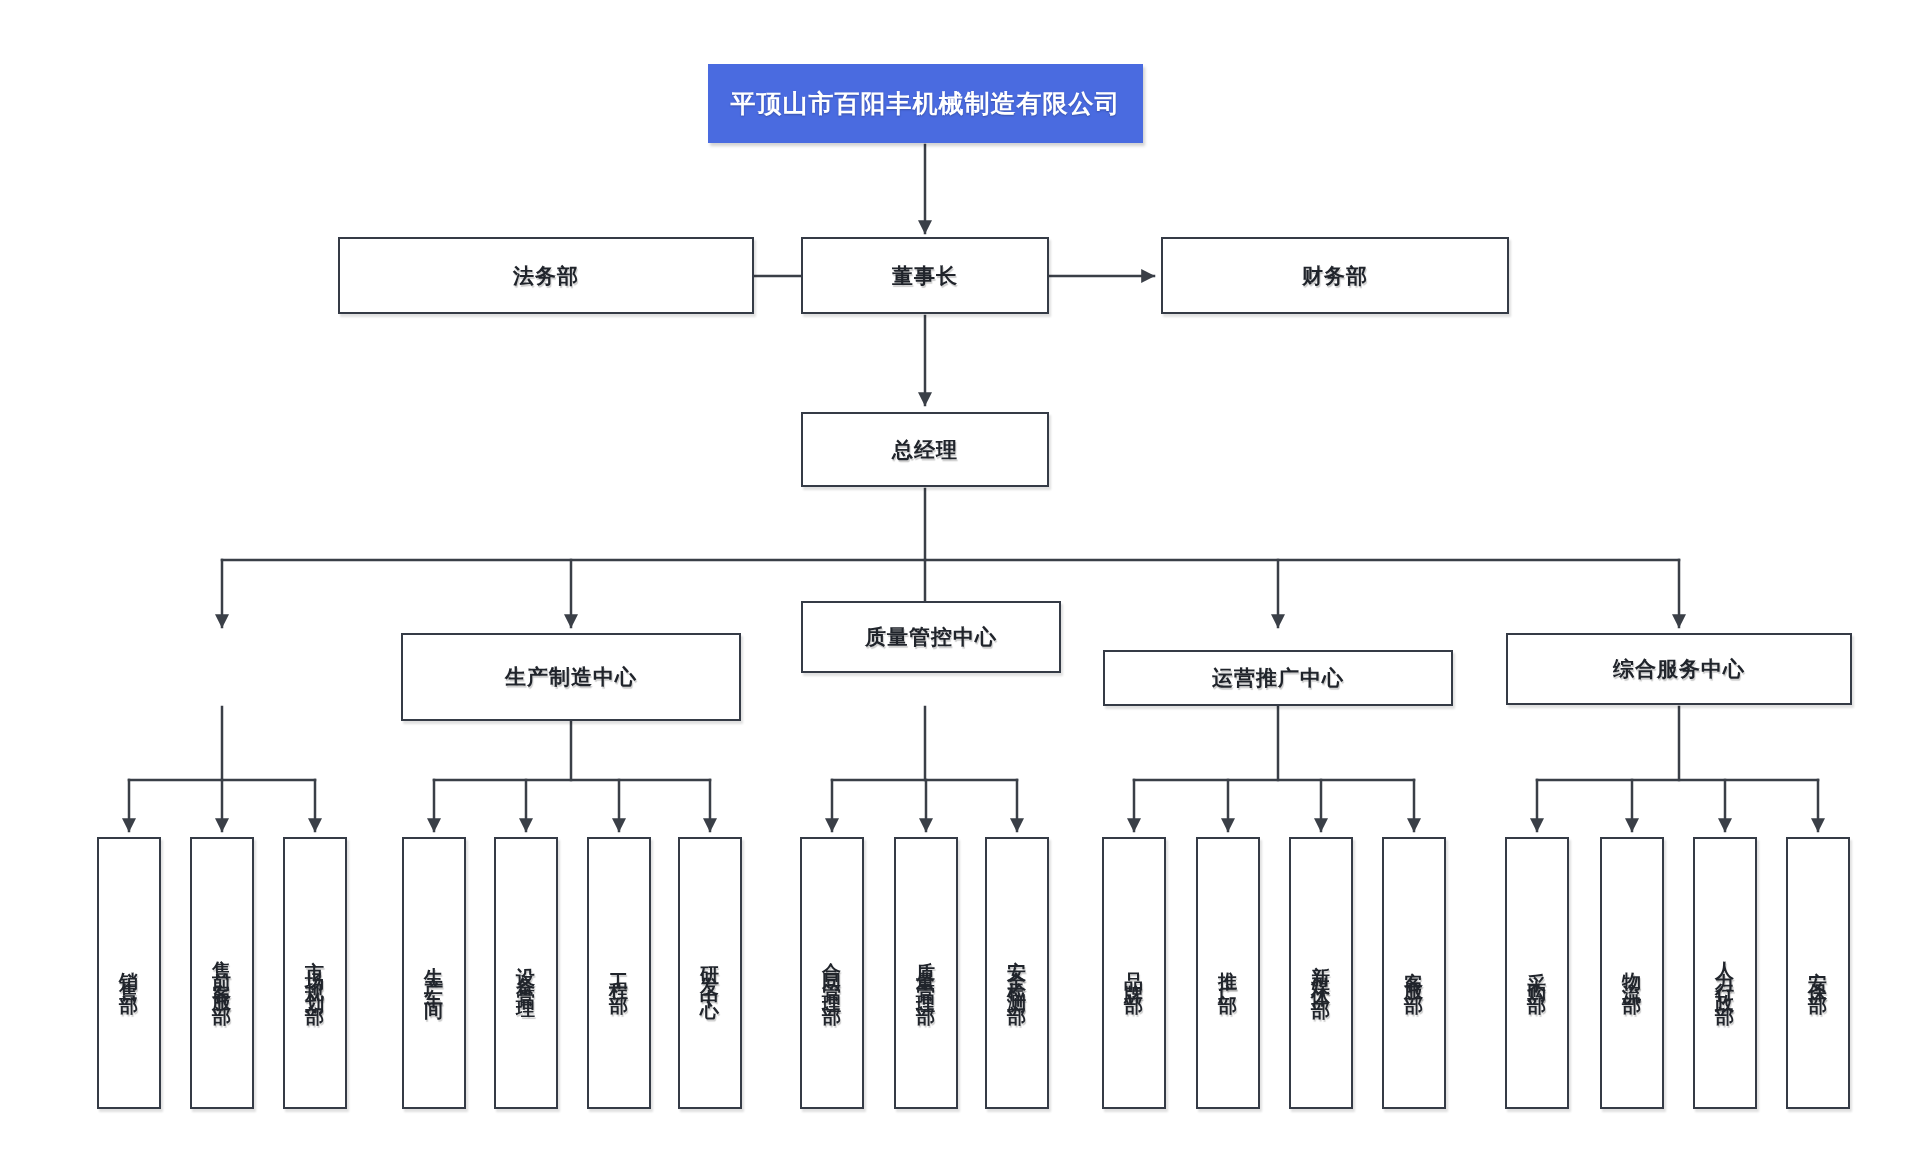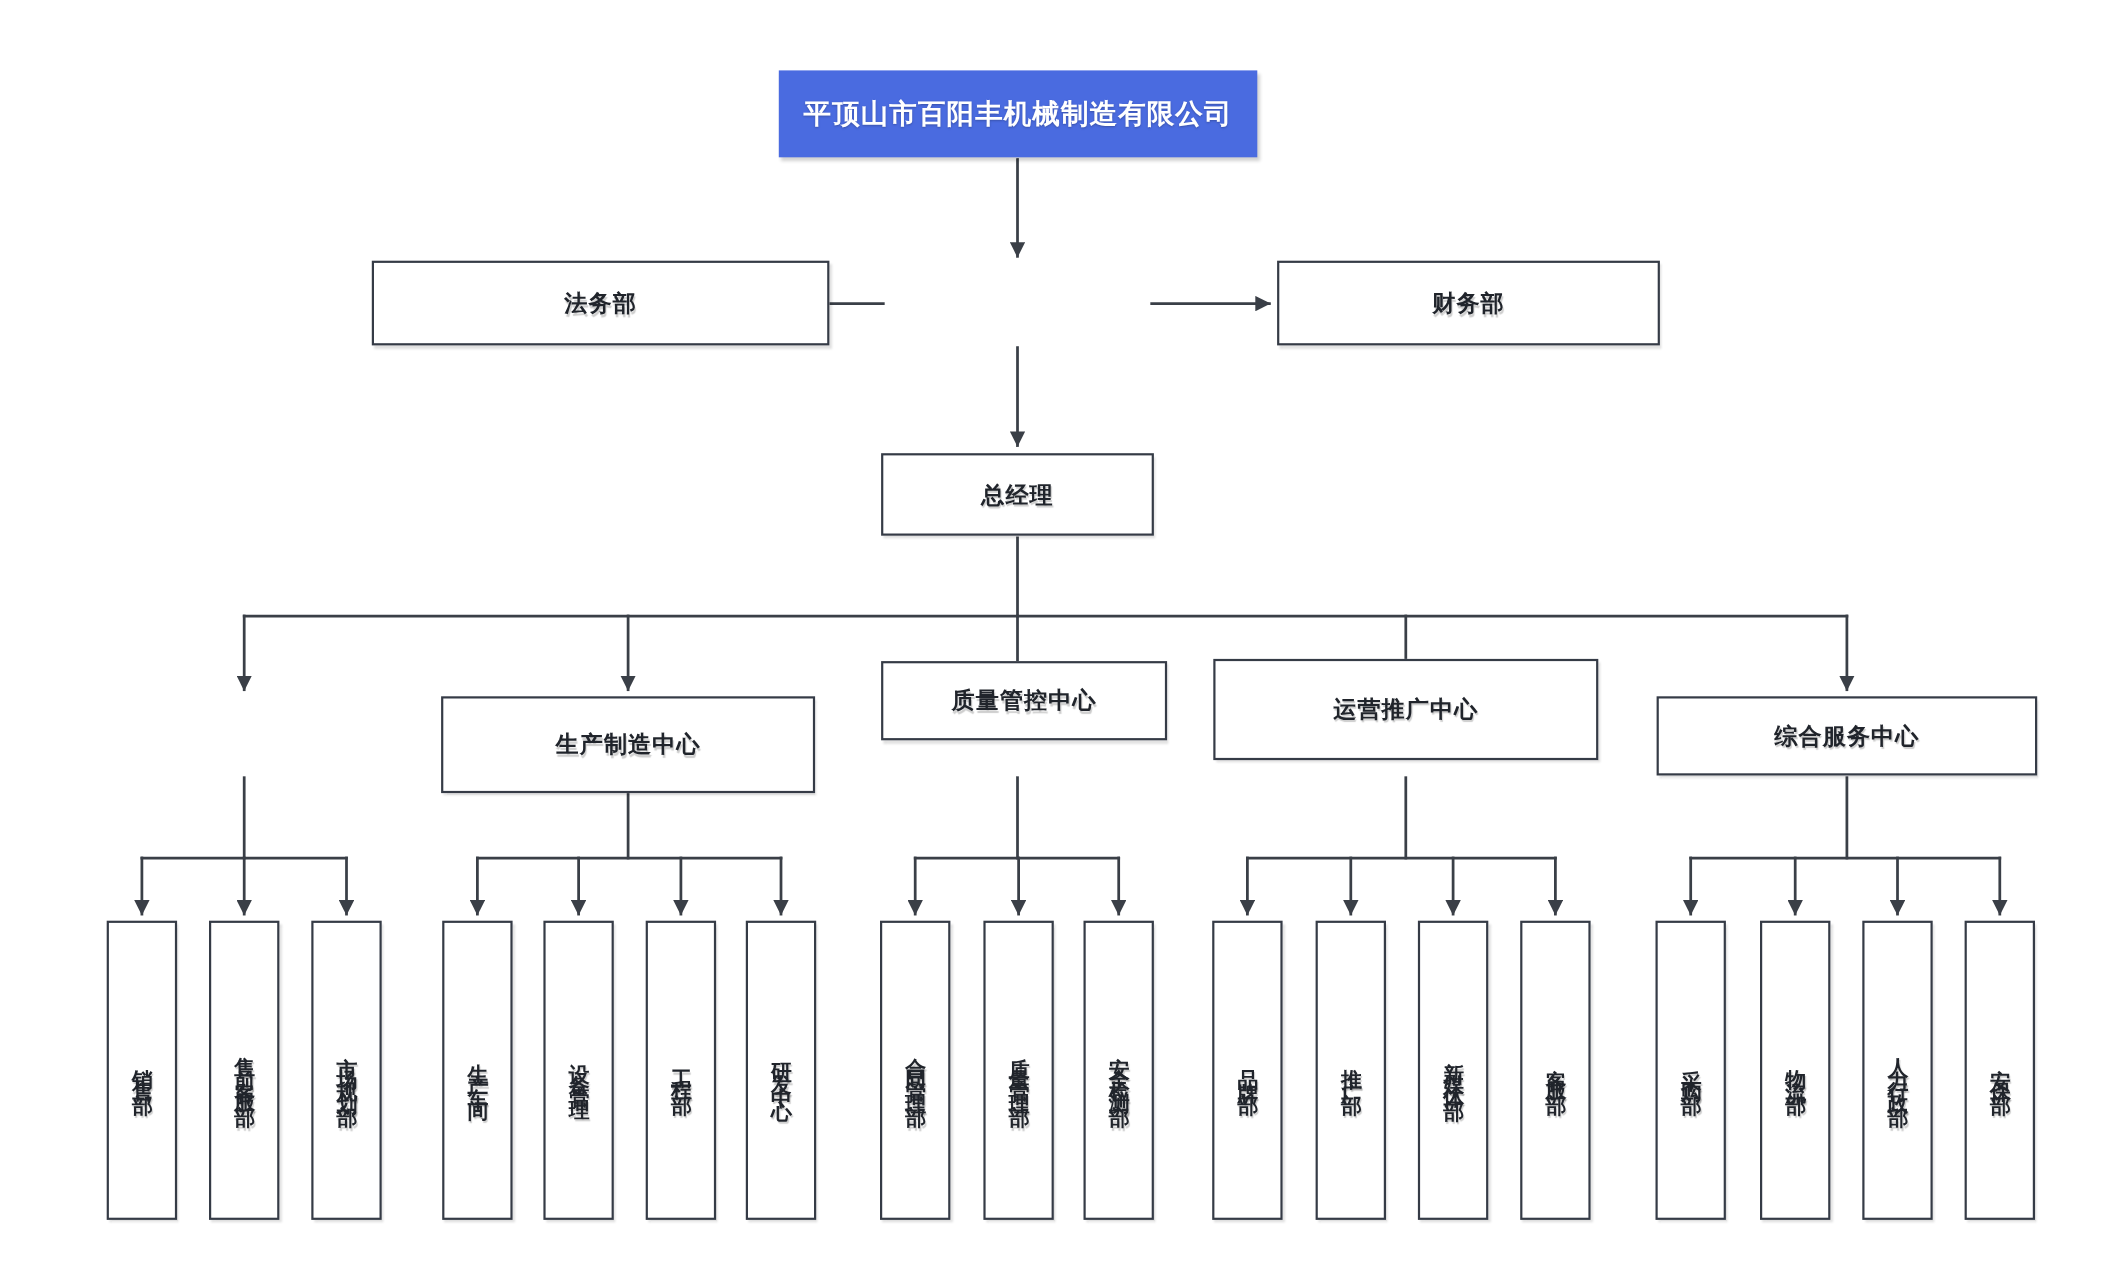--- a/index.html
+++ b/index.html
@@ -90,35 +90,38 @@
     </g>
   </svg>
 
   <div class="node root" style="left:708px;top:64px;width:435px;height:79px">
     <span>平顶山市百阳丰机械制造有限公司</span>
   </div>
 
   <div class="node" style="left:338px;top:237px;width:416px;height:77px">
     <span>法务部</span>
   </div>
+  <div class="node" style="left:801px;top:237px;width:248px;height:77px">
+    <span>董事长</span>
+  </div>
   <div class="node" style="left:1161px;top:237px;width:348px;height:77px">
     <span>财务部</span>
   </div>
 
   <div class="node" style="left:801px;top:412px;width:248px;height:75px">
     <span>总经理</span>
   </div>
 
   <div class="node" style="left:401px;top:633px;width:340px;height:88px">
     <span>生产制造中心</span>
   </div>
   <div class="node" style="left:801px;top:601px;width:260px;height:72px">
     <span>质量管控中心</span>
   </div>
-  <div class="node" style="left:1103px;top:599px;width:350px;height:92px">
+  <div class="node" style="left:1103px;top:650px;width:350px;height:56px">
     <span>运营推广中心</span>
   </div>
   <div class="node" style="left:1506px;top:633px;width:346px;height:72px">
     <span>综合服务中心</span>
   </div>
 
   <div class="node leaf" style="left:97px;top:837px;width:64px;height:272px">
     <span class="vtext">销售部</span>
   </div>
   <div class="node leaf" style="left:190px;top:837px;width:64px;height:272px">

